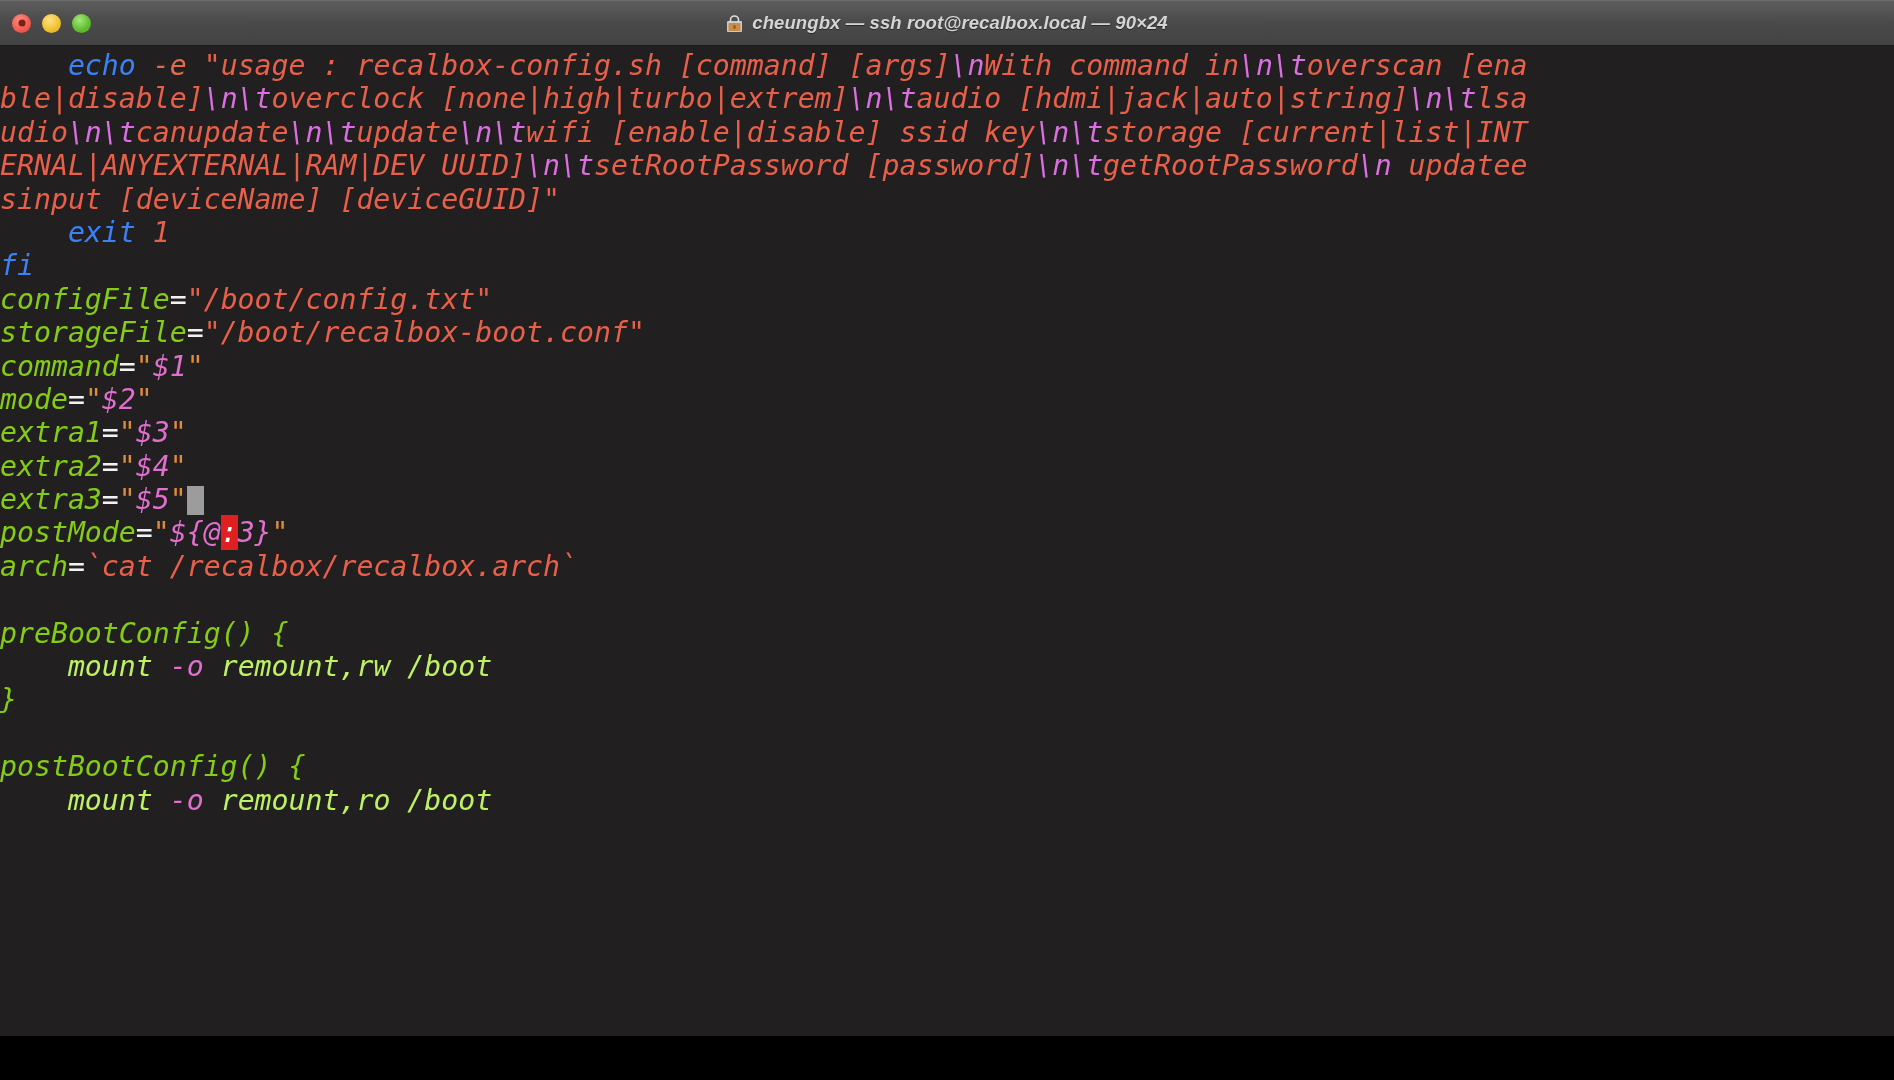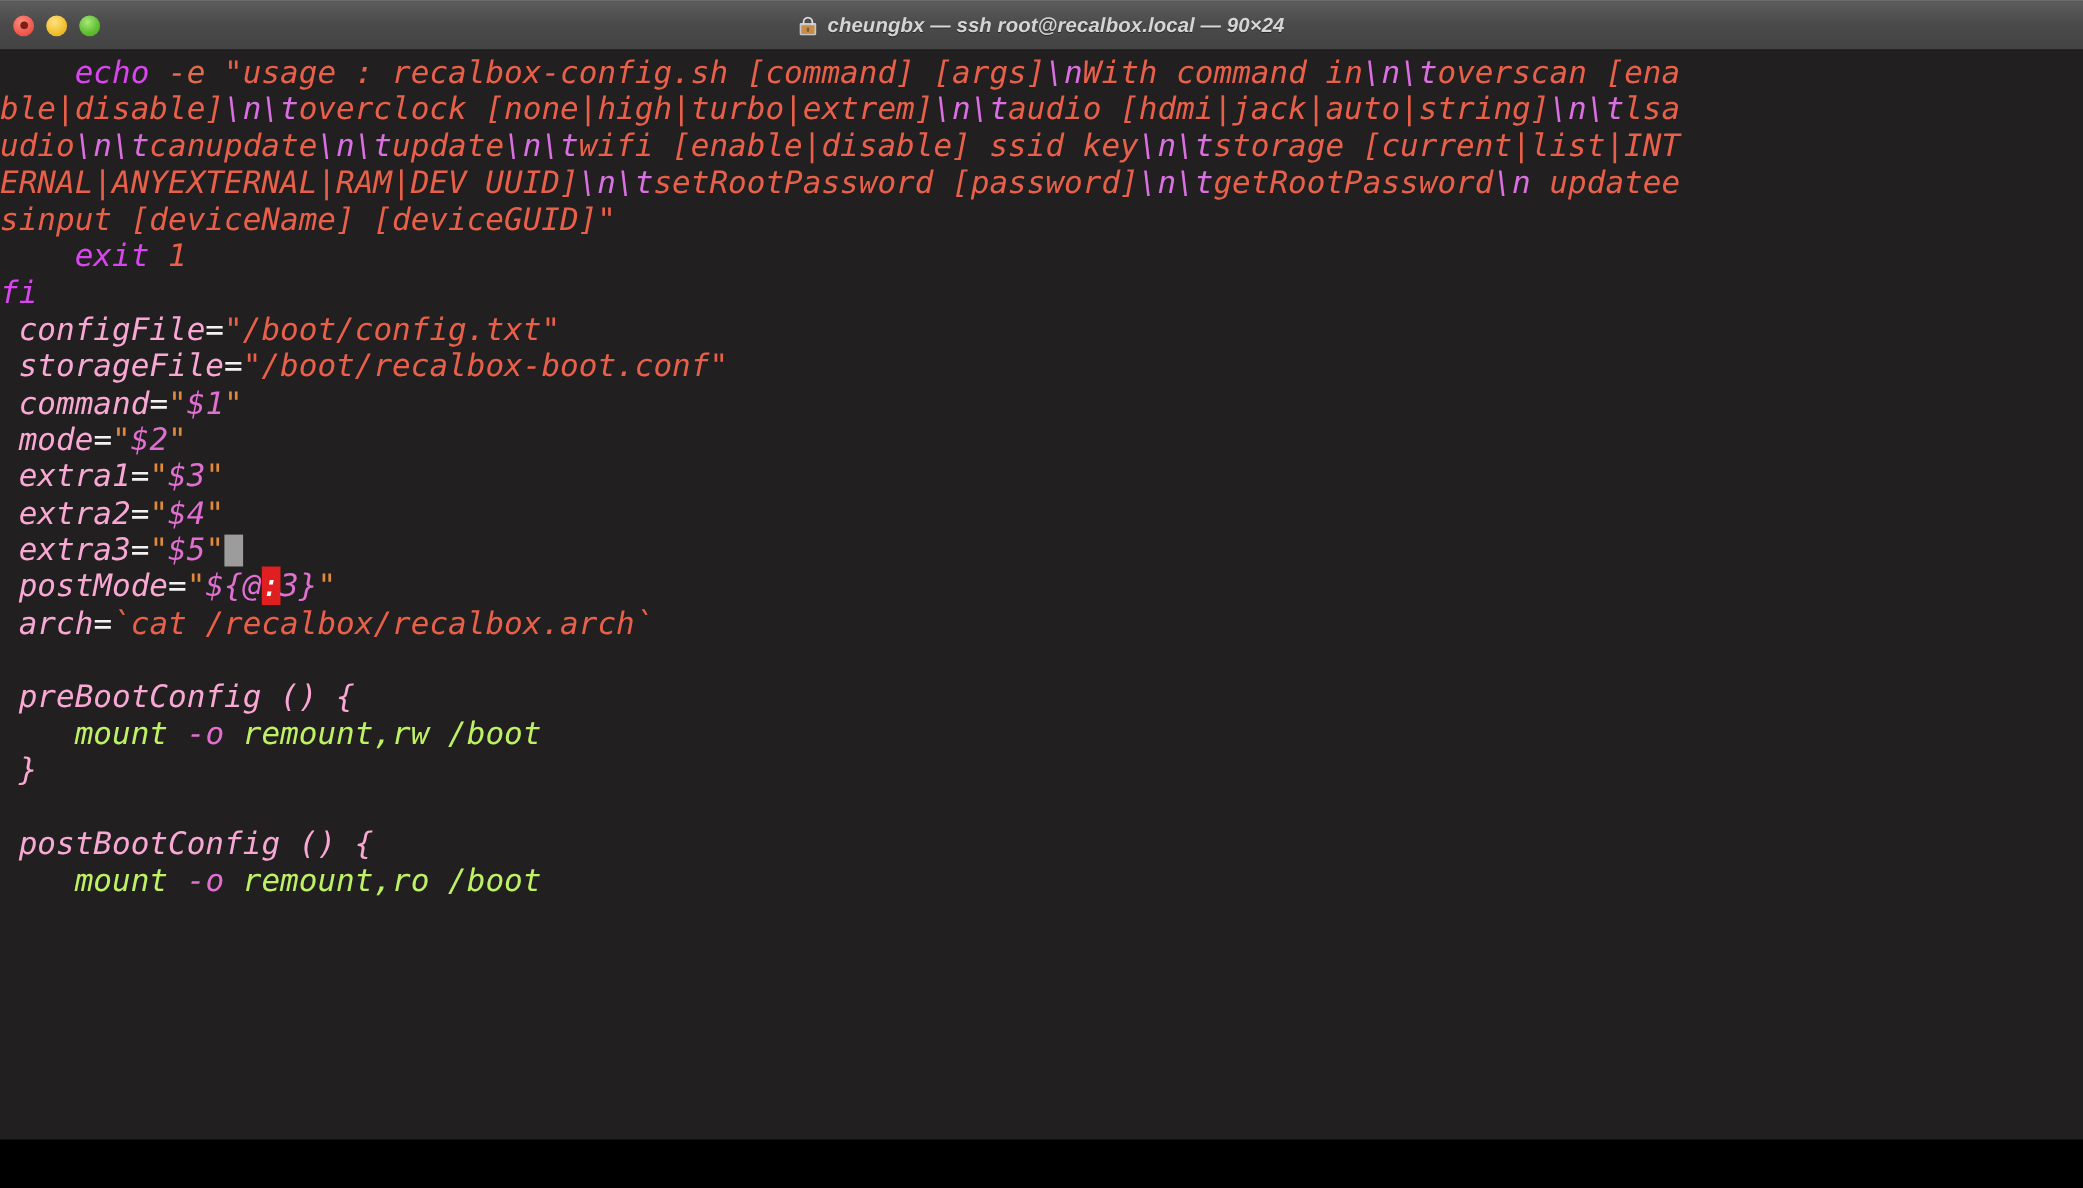--- a/index.html
+++ b/index.html
@@ -102,23 +102,23 @@
     white-space: pre;
     color: #e8e8e8;
     padding-left: 0px;
     padding-top: 3px;
   }
   .row { height: 33.4px; }
 
   
   .c-string   { color: #e9604a; }     
   .c-escape   { color: #d96fe0; }     
-  .c-kw       { color: #d946ef; }     
+  .c-kw       { color: #3b82f6; }     
   .c-flag     { color: #e06c4d; }     
-  .c-ident    { color: #f9a8d4; padding-left: 17px; }     
+  .c-ident    { color: #84cc16; }     
   .c-op       { color: #f2f2f2; }     
   .c-num      { color: #e9604a; }     
   .c-var      { color: #e06fd0; }     
   .c-quote    { color: #e08a3c; }     
   .c-plain    { color: #bef264; }     
   .c-magenta  { color: #e06fd0; }
 
   .cursor-block {
     display: inline-block;
     width: 17px;

